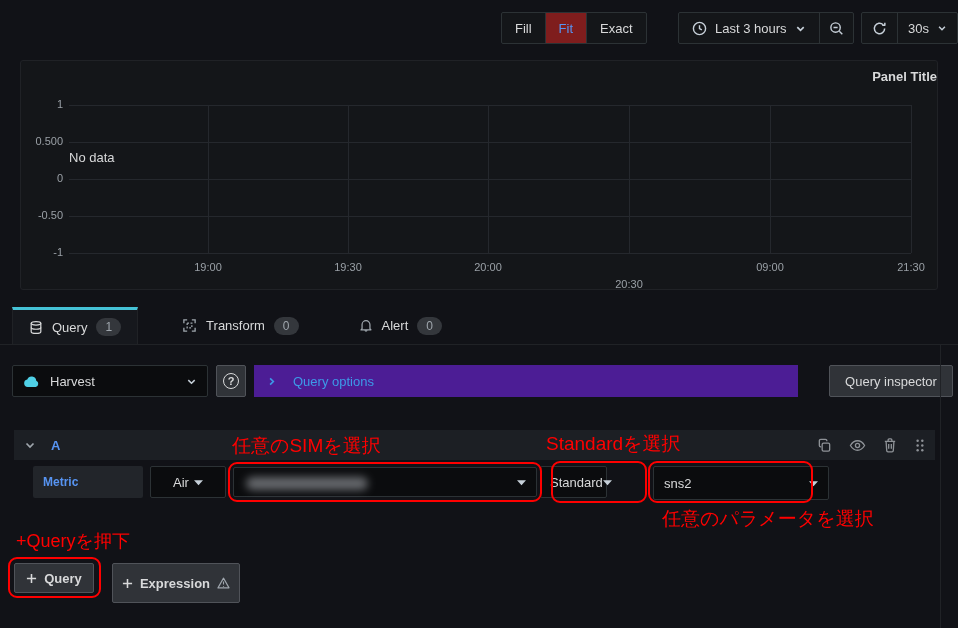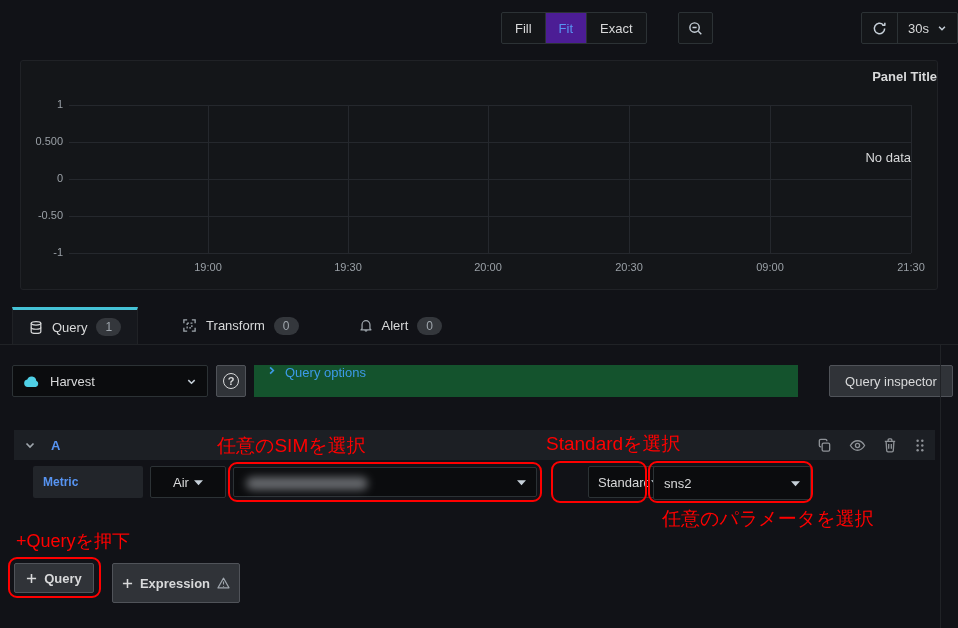--- a/index.html
+++ b/index.html
@@ -17,41 +17,41 @@
   .btn-group {
     display:flex; height:32px; align-items:stretch;
     background:#141619; border:1px solid #2c3235; border-radius:2px;
   }
   .btn-group .cell {
     display:flex; align-items:center; justify-content:center;
     padding:0 13px; font-size:13px; font-weight:500; color:#d8d9da;
     cursor:pointer; gap:8px; white-space:nowrap;
   }
   .btn-group .cell + .cell { border-left:1px solid #2c3235; }
-  .btn-group .cell.selected { background:#4c1d95; color:#5794f2; }
+  .btn-group .cell.selected { background:#7f1d1d; color:#5794f2; }
   .icon svg { display:block; }
 
   
   .panel {
     left:20px; top:60px; width:918px; height:230px;
     background:#141619; border:1px solid #202226; border-radius:3px;
   }
   .panel-title {
     position:absolute; top:8px; left:0; right:0; text-align:right;
     font-size:13px; font-weight:700; color:#d8d9da;
   }
   .plot { position:absolute; left:48px; top:44px; width:842px; height:148px; }
   .gridline { position:absolute; background:#25282d; }
   .gridline.h { left:0; width:842px; height:1px; }
   .gridline.v { top:0; height:148px; width:1px; }
   .tick { position:absolute; font-size:11px; color:#9aa0a6; }
   .tick.y { width:44px; left:-50px; text-align:right; }
   .tick.x { width:60px; text-align:center; top:156px; }
   .no-data {
-    position:absolute; left:0; right:0; top:45px; text-align:right;
+    position:absolute; left:0; right:0; top:45px; text-align:left;
     font-size:13px; font-weight:500; color:#d8d9da;
   }
 
   
   .tabbar {
     left:0; top:307px; width:958px; height:38px;
     border-bottom:1px solid #202226;
     display:flex; align-items:stretch; padding-left:12px; gap:28px;
   }
   .tab {
@@ -74,22 +74,22 @@
     background:#0b0c0e; border:1px solid #2c3235; border-radius:2px;
     display:flex; align-items:center; font-size:13px; color:#d8d9da;
     cursor:pointer;
   }
   .sec-btn {
     background:#303338; border:1px solid #505359; border-radius:2px;
     display:flex; align-items:center; justify-content:center;
     font-size:13px; font-weight:500; color:#d8d9da; cursor:pointer; gap:7px;
   }
   .options-strip {
-    background:#14532d; display:flex; align-items:flex-start;
-    padding:0 12px; gap:8px;
+    background:#4c1d95; display:flex; align-items:center;
+    padding:0 12px; gap:16px;
   }
   .blue-link { color:#3d9ae8; font-weight:500; font-size:13px; }
   .stats { margin-left:auto; display:flex; gap:20px; font-size:12px; color:#9aa0a6; }
 
   
   .row-header {
     left:14px; top:430px; width:921px; height:30px;
     background:#1c1f24; display:flex; align-items:center; padding:0 10px;
   }
   .refid { color:#5794f2; font-size:13px; font-weight:700; margin-left:15px; }
@@ -125,20 +125,34 @@
     </div>
   <div class="cell selected">
       <span>Fit</span>
     </div>
   <div class="cell">
       <span>Exact</span>
     </div>
 </div>
 
 <div class="abs btn-group" style="left:678px; top:12px;">
+  <div class="cell">
+    <span class="icon">
+      <svg width="15" height="15" viewBox="0 0 16 16" fill="none" stroke="#c7d0d9" stroke-width="1.5">
+          <circle cx="8" cy="8" r="6.5"></circle>
+          <path d="M8 4.5V8l2.5 1.5"></path>
+        </svg>
+    </span>
+    <span style="font-weight:500">Last 3 hours</span>
+    <span class="icon">
+      <svg width="11" height="11" viewBox="0 0 12 12" fill="none" stroke="#c7d0d9" stroke-width="1.8">
+          <path d="M2.5 4.5 6 8l3.5-3.5"></path>
+        </svg>
+    </span>
+  </div>
   <div class="cell" style="padding:0 9px">
     <span class="icon">
       <svg width="15" height="15" viewBox="0 0 16 16" fill="none" stroke="#c7d0d9" stroke-width="1.5">
           <circle cx="7" cy="7" r="5"></circle>
           <path d="M11 11l3.2 3.2M4.8 7h4.4"></path>
         </svg>
     </span>
   </div>
 </div>
 
@@ -175,21 +189,21 @@
       <div class="tick y" style="top: 104px;">-0.50</div>
       <div class="gridline h" style="top: 148px;"></div>
       <div class="tick y" style="top: 141px;">-1</div>
       <div class="gridline v" style="left: 139px;"></div>
       <div class="tick x" style="left: 109px;">19:00</div>
       <div class="gridline v" style="left: 279px;"></div>
       <div class="tick x" style="left: 249px;">19:30</div>
       <div class="gridline v" style="left: 419px;"></div>
       <div class="tick x" style="left: 389px;">20:00</div>
       <div class="gridline v" style="left: 560px;"></div>
-      <div class="tick x" style="left: 530px;">20:30</div>
+      <div class="tick x" style="left: 530px; margin-top: 17px;">20:30</div>
       <div class="gridline v" style="left: 701px;"></div>
       <div class="tick x" style="left: 671px;">09:00</div>
       <div class="gridline v" style="left: 842px;"></div>
       <div class="tick x" style="left: 812px;">21:30</div>
     </div>
 </div>
 
 <div class="abs tabbar">
   <div class="tab active">
     <span class="ticon icon">
@@ -310,30 +324,30 @@
 
 <div class="abs input-like" style="left:233px; top:467px; width:304px; height:30px; padding:0 10px;">
   <span class="blur-blob"></span>
   <span class="caret icon">
     <svg width="9" height="7" viewBox="0 0 10 7" fill="#c7d0d9">
         <path d="M0 1h10L5 6.5z"></path>
       </svg>
   </span>
 </div>
 
-<div class="abs input-like" style="left:588px; top:466px; width:67px; height:32px; padding:0 9px;">
+<div class="abs input-like" style="left:540px; top:466px; width:67px; height:32px; padding:0 9px;">
   <span>Standard</span>
   <span class="caret icon">
     <svg width="9" height="7" viewBox="0 0 10 7" fill="#c7d0d9">
         <path d="M0 1h10L5 6.5z"></path>
       </svg>
   </span>
 </div>
 
-<div class="abs input-like" style="left:653px; top:466px; width:158px; height:32px; padding:16px 10px;">
+<div class="abs input-like" style="left:653px; top:466px; width:176px; height:32px; padding:16px 10px;">
   <span>sns2</span>
   <span class="caret icon">
     <svg width="9" height="7" viewBox="0 0 10 7" fill="#c7d0d9">
         <path d="M0 1h10L5 6.5z"></path>
       </svg>
   </span>
 </div>
 
 <div class="abs sec-btn" style="left:14px; top:563px; width:80px; height:30px;">
   <span class="icon">
@@ -352,21 +366,21 @@
   </span>
   <span style="font-weight:700">Expression</span>
   <span class="icon">
     <svg width="13" height="12" viewBox="0 0 14 13" fill="none" stroke="#9fa6ad" stroke-width="1.2">
         <path d="M7 1.2 13 11.8H1z" stroke-linejoin="round"></path>
         <path d="M7 5v3.2M7 9.7v.8"></path>
       </svg>
   </span>
 </div>
 
-<div class="ann" style="left:217px; top:433px;text-align:right;">任意のSIMを選択</div>
+<div class="ann" style="left:232px; top:433px;text-align:right;">任意のSIMを選択</div>
 <div class="ann" style="left:546px; top:431px;">Standardを選択</div>
 <div class="ann" style="left:662px; top:506px;">任意のパラメータを選択</div>
 <div class="ann" style="left:16px; top:529px; font-size:18px;">+Queryを押下</div>
 
 <div class="ring" style="left:228px; top:462px; width:314px; height:40px;"></div>
 <div class="ring" style="left:551px; top:461px; width:96px; height:42px;"></div>
 <div class="ring" style="left:648px; top:461px; width:165px; height:42px;"></div>
 <div class="ring" style="left:8px; top:557px; width:93px; height:41px;"></div>
 
 <div class="abs vdivider"></div>

